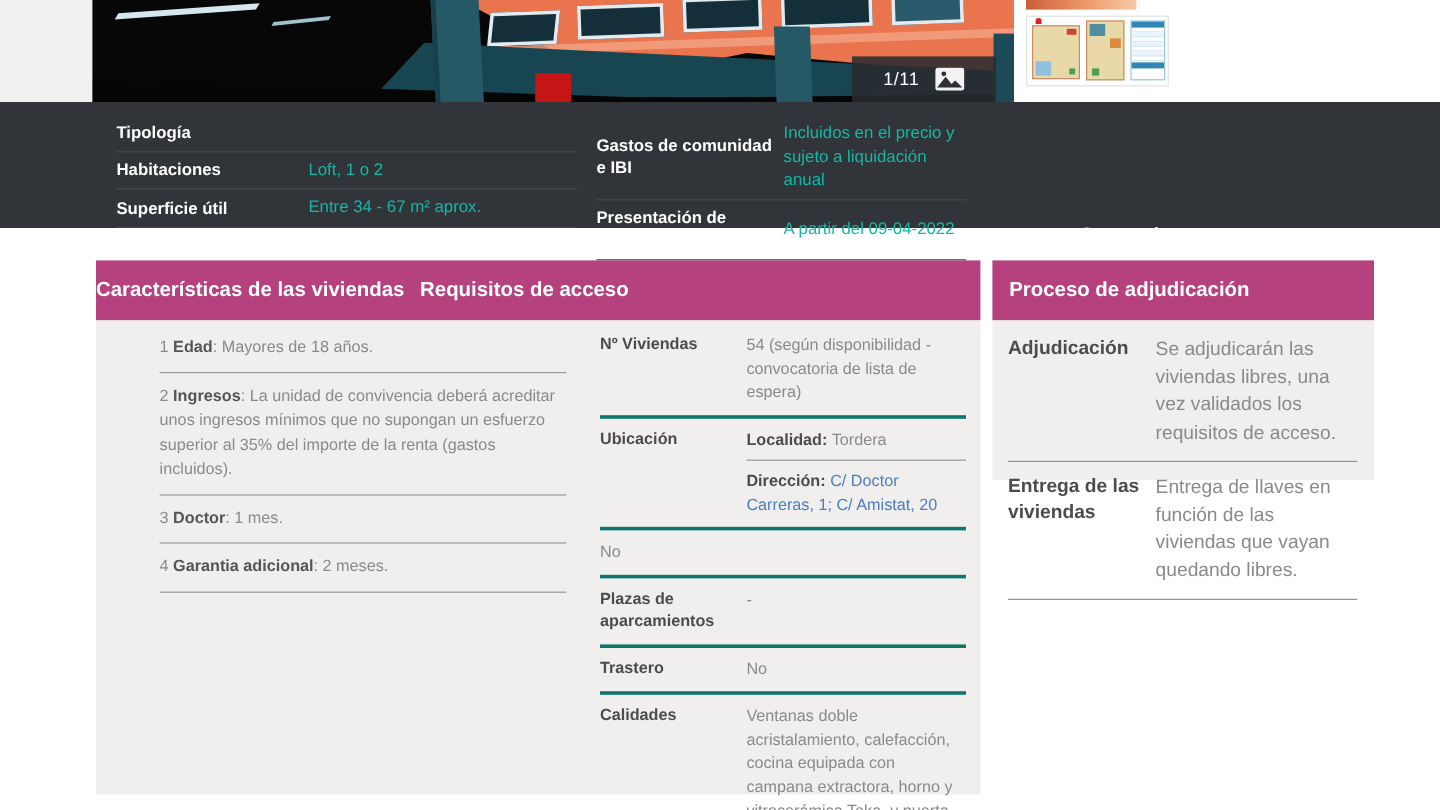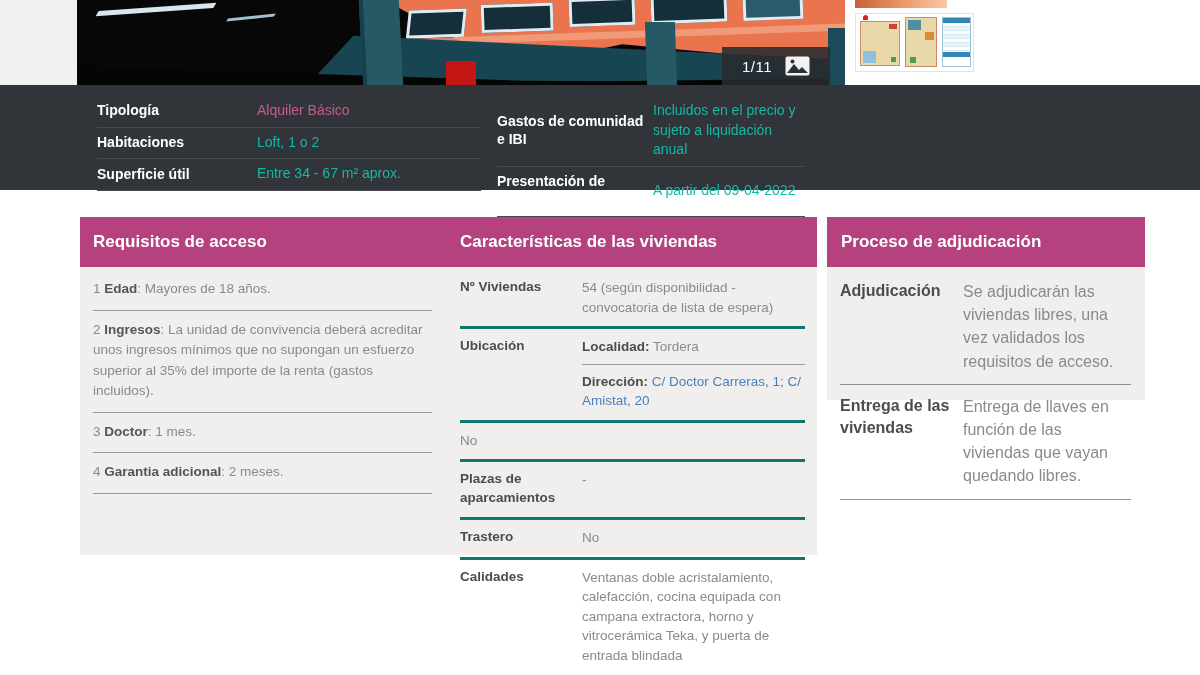--- a/index.html
+++ b/index.html
@@ -24,21 +24,21 @@
   .win { display:inline-block; height:28px; background:#142e3a; border:3px solid #e2ebf0; margin-right:16px; vertical-align:top; }
   .w1{width:58px; transform:translateY(6px) skewX(-8deg);} .w2{width:72px; transform:translateY(3px);}
   .w3{width:66px;} .w4{width:76px;} .w5{width:60px; background:#2b5a6d;}
   .streak { position:absolute; left:20px; top:7px; width:118px; height:5px; background:#d7e7ee; transform:rotate(-4deg) skewX(-35deg); }
   .streak2 { position:absolute; left:150px; top:16px; width:48px; height:3px; background:#9fc2cf; transform:rotate(-6deg) skewX(-35deg); }
   .pillar { position:absolute; background:#255966; }
   .pl1 { left:284px; top:0; width:40px; height:85px; transform:skewX(3deg); border-left:4px solid #16404c; }
   .pl2 { left:569px; top:22px; width:30px; height:63px; transform:skewX(2deg); }
   .pl3 { left:751px; top:28px; width:26px; height:57px; background:#1d4a58; }
   .redbox { position:absolute; left:369px; top:61px; width:30px; height:24px; background:#c51515; }
-  .counter-box { position:absolute; right:15px; bottom:0; width:108px; height:38px;
+  .counter-box { position:absolute; right:15px; bottom:0; width:120px; height:38px;
     background:rgba(41,43,47,.88); display:flex; align-items:center; justify-content:center; gap:13px; }
   .counter-text { color:#fff; font-size:15px; letter-spacing:.5px; }
 
   .thumbs { position:absolute; left:845px; top:0; width:355px; height:85px; background:#fff; }
   .thumb-orange { position:absolute; left:10px; top:0; width:92px; height:8px;
     background:linear-gradient(90deg,#c85f3a,#ef9a6a 55%,#f6c9a8); }
   .thumb-plan { position:absolute; left:10px; top:13px; width:119px; height:59px; background:#fff; border:1px solid #e2e2e2; }
   .plan { position:absolute; background:#e9d9a8; border:1px solid #c98b6b; }
   .plan-a { left:4px; top:7px; width:40px; height:45px; }
   .plan-b { left:49px; top:3px; width:32px; height:50px; }
@@ -79,21 +79,21 @@
   
   .card { position:absolute; top:217px; }
   .card-big { left:80px; width:737px; }
   .card-small { left:827px; width:318px; }
   .card-header { background:var(--accent-pink,#b5417f); height:50px; display:flex; align-items:center; }
   .card-title { color:#fff; font-size:17px; font-weight:bold; }
   .ct-req { width:380px; padding-left:13px; }
   .ct-car { padding-left:0; }
   .card-small .card-title { padding-left:14px; }
   .card-body { background:var(--card-body-bg,#f0efed); }
-  .card-big .card-body { height:288px; display:flex; }
+  .card-big .card-body { height:395px; display:flex;padding-left:40px; }
   .card-small .card-body { height:133px; padding:0 14px 0 13px; }
 
   .col-req { width:380px; padding:3px 28px 0 13px; flex-shrink:0; }
   .req-item { font-size:13.5px; color:#8a8a8a; line-height:1.52; padding:9px 0 10px; border-bottom:1px solid #989898; }
   .req-item b { color:#555; }
 
   .col-car { flex:1; padding-right:12px; font-size:13.5px; }
   .c-row { display:flex; border-bottom:3px solid #0f766e; padding:8px 0 9px; }
   .c-row:first-child { padding-top:11px; }
   .c-label { width:122px; flex-shrink:0; font-weight:bold; color:#4c4c4c; line-height:1.4; padding-right:6px; }
@@ -164,21 +164,20 @@
         <div class="mt-foot"></div>
       </div>
     </div>
   </div>
 
   <div class="info-bar">
 
     <div class="ib-table ib-left">
       <div class="ib-row">
         <span class="ib-label">Tipología</span>
-        <a class="ib-value link-pink">Alquiler Básico</a>
       </div>
       <div class="ib-row">
         <span class="ib-label">Habitaciones</span>
         <span class="ib-value">Loft, 1 o 2</span>
       </div>
       <div class="ib-row">
         <span class="ib-label">Superficie útil</span>
         <span class="ib-value">Entre 34 - 67 m² aprox.</span>
       </div>
     </div>
@@ -213,22 +212,22 @@
         </a>
         <a class="share-btn">
           <span class="gp-glyph">g+</span>
         </a>
       </div>
     </div>
   </div>
 
   <div class="card card-big">
     <div class="card-header">
+      <h2 class="card-title ct-car">Características de las viviendas</h2>
       <h2 class="card-title ct-req">Requisitos de acceso</h2>
-      <h2 class="card-title ct-car">Características de las viviendas</h2>
     </div>
     <div class="card-body">
 
       <div class="col-req">
         <p class="req-item"><span>1 </span><b>Edad</b><span>: Mayores de 18 años.</span></p>
         <p class="req-item"><span>2 </span><b>Ingresos</b><span>: La unidad de convivencia deberá acreditar unos ingresos mínimos que no supongan un esfuerzo superior al 35% del importe de la renta (gastos incluidos).</span></p>
         <p class="req-item"><span>3 </span><b>Doctor</b><span>: 1 mes.</span></p>
         <p class="req-item"><span>4 </span><b>Garantia adicional</b><span>: 2 meses.</span></p>
       </div>
 

